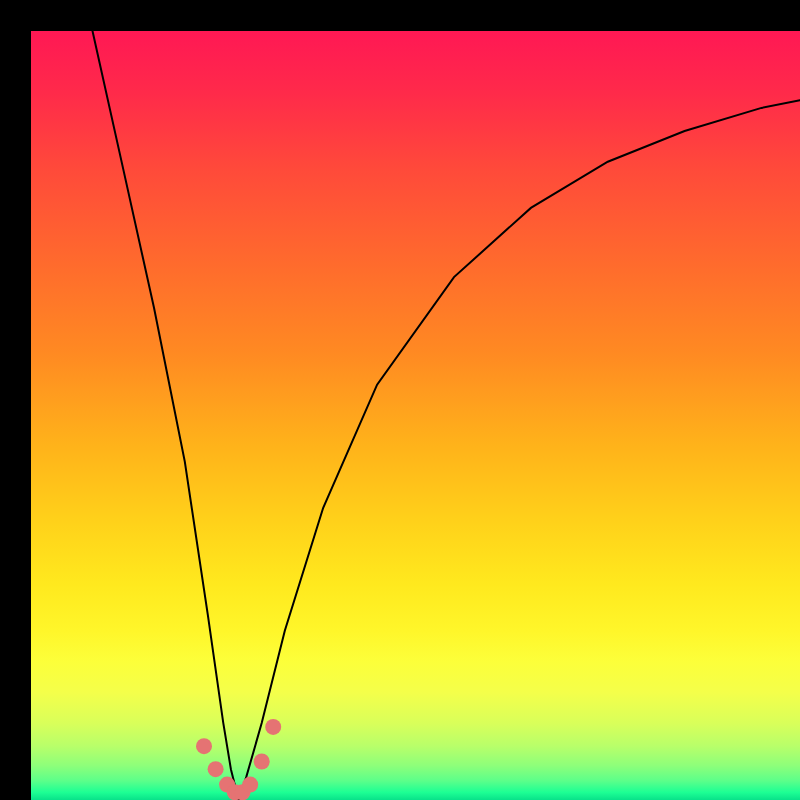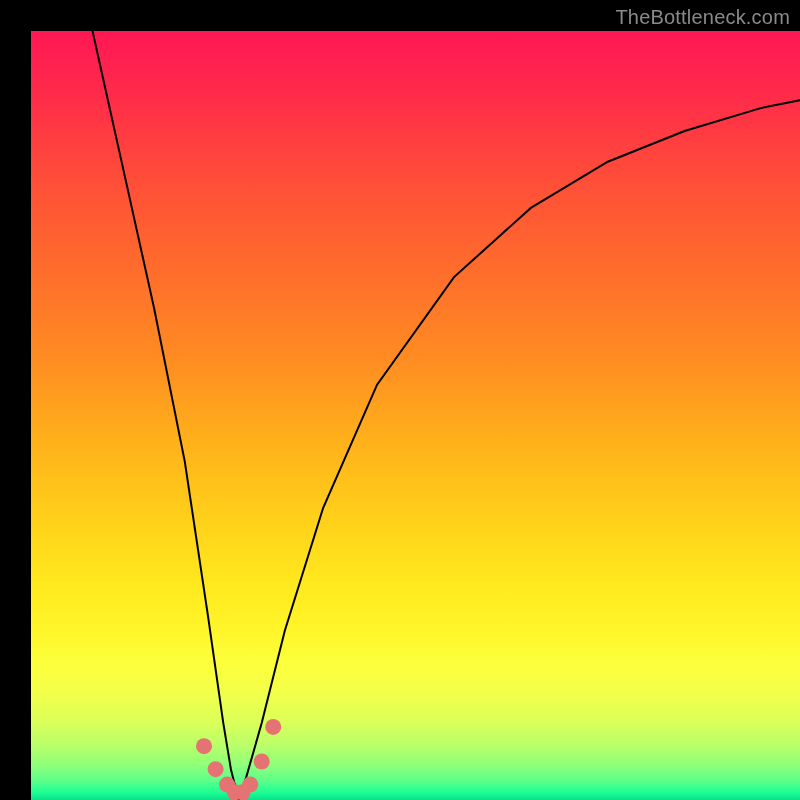--- a/index.html
+++ b/index.html
@@ -60,21 +60,20 @@
     font-size: 20px;
     font-weight: 500;
     letter-spacing: 0.2px;
     user-select: none;
   }
 </style>
 </head>
 <body>
 
 <div class="frame">
-  <div class="watermark">TheBottleneck.com</div>
 
   <div class="plot-area">
     <svg class="curve" viewBox="0 0 769 769" preserveAspectRatio="none">
       <path fill="none" stroke="#000000" stroke-width="2" stroke-linecap="round" d="M61.5 0.0 L92.3 138.4 L123.0 276.8 L153.8 430.6 L176.9 584.4 L192.3 692.1 L199.9 738.2 L207.6 769.0 L215.3 745.9 L230.7 692.1 L253.8 599.8 L292.2 476.8 L346.1 353.7 L423.0 246.1 L499.9 176.9 L576.8 130.7 L653.6 100.0 L730.5 76.9 L769.0 69.2"></path>
       <g>
           <circle cx="173.0" cy="715.2" r="8" fill="#e57373"></circle>
           <circle cx="184.6" cy="738.2" r="8" fill="#e57373"></circle>
           <circle cx="196.1" cy="753.6" r="8" fill="#e57373"></circle>
           <circle cx="203.8" cy="761.3" r="8" fill="#e57373"></circle>
           <circle cx="211.5" cy="761.3" r="8" fill="#e57373"></circle>

